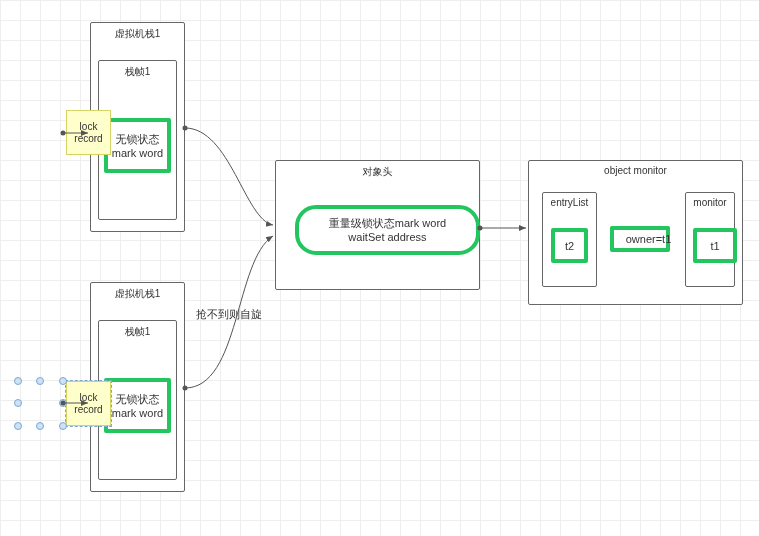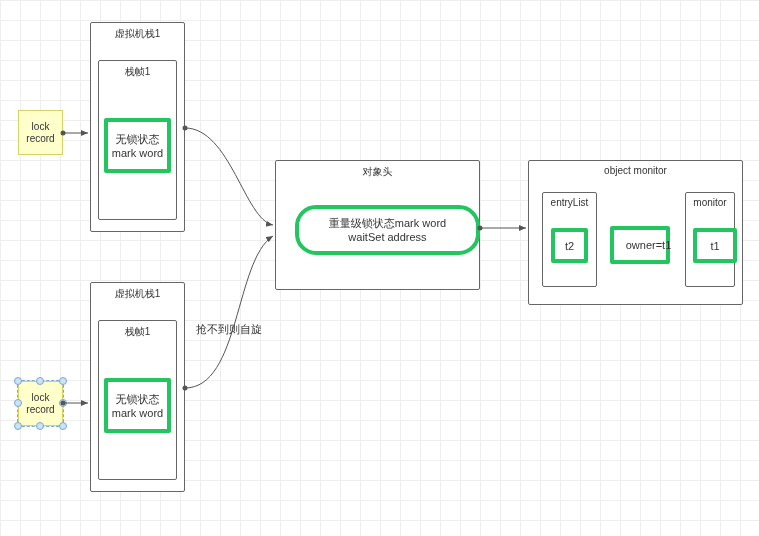--- a/index.html
+++ b/index.html
@@ -44,20 +44,21 @@
   .note {
     position: absolute;
     background: #ffffcc;
     border: 1px solid #d4d466;
     display: flex;
     align-items: center;
     justify-content: center;
     font-size: 10px;
     text-align: center;
     line-height: 1.2;
+    margin-left: 48px;
   }
   .note.selected { outline: 1px dashed #7aa7d6; }
   .handle {
     position: absolute;
     width: 8px; height: 8px;
     border: 1px solid #7aa7d6;
     background: #cde2f5;
     border-radius: 50%;
   }
   svg.arrows {
@@ -132,32 +133,32 @@
   <div class="box-title">object monitor</div>
 </div>
 
 <div class="box" style="left:542px; top:192px; width:55px; height:95px;">
   <div class="box-title" style="font-size:10px;">entryList</div>
 </div>
 <div class="inner" style="left:551px; top:228px; width:37px; height:35px;">
   <span>t2</span>
 </div>
 
-<div class="inner" style="left:610px; top:226px; width:60px; height:38px;padding-left:17px;">
+<div class="inner" style="left:610px; top:226px; width:60px; height:26px;padding-left:17px;">
   <span>owner=t1</span>
 </div>
 
 <div class="box" style="left:685px; top:192px; width:50px; height:95px;">
   <div class="box-title" style="font-size:10px;">monitor</div>
 </div>
 <div class="inner" style="left:693px; top:228px; width:44px; height:35px;">
   <span>t1</span>
 </div>
 
-<div class="edge-label" style="left:196px; top:322px;">抢不到则自旋</div>
+<div class="edge-label" style="left:196px; top:307px;">抢不到则自旋</div>
 
 <svg class="arrows">
   <defs>
     <marker id="arr" markerWidth="8" markerHeight="8" refX="7" refY="3" orient="auto">
       <path d="M0,0 L7,3 L0,6 Z" fill="#555"></path>
     </marker>
   </defs>
 
   <path d="M63,133 L88,133" stroke="#555" fill="none" marker-end="url(#arr)"></path>
   <circle cx="63" cy="133" r="2.5" fill="#555"></circle>

